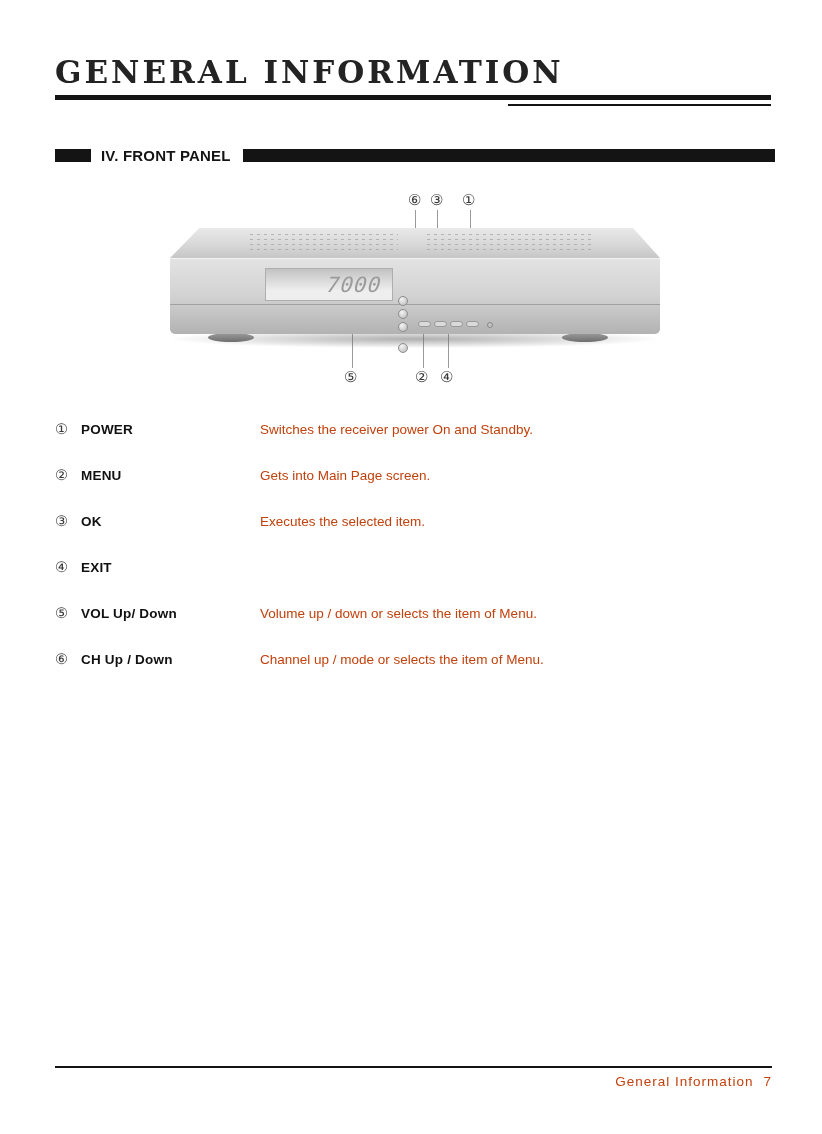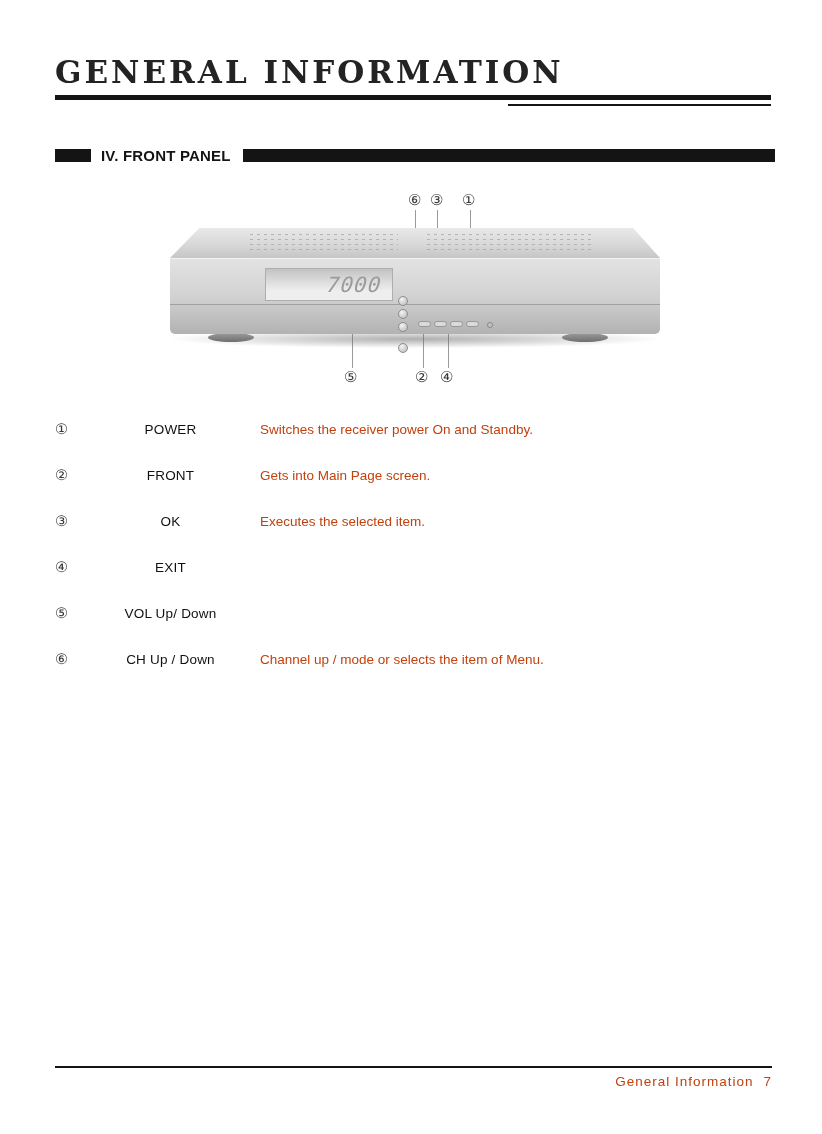--- a/index.html
+++ b/index.html
@@ -93,21 +93,21 @@
   .foot {
     position:absolute; top:105px; width:46px; height:9px; border-radius:50%;
     background:linear-gradient(180deg,#9c9c9c,#6e6e6e);
   }
   .foot.left { left:38px; } .foot.right { left:392px; }
 
   
   .items { position:absolute; left:55px; top:420px; width:716px; }
   .item-row { display:flex; align-items:baseline; margin-bottom:27px; font-size:13.5px; line-height:18px; }
   .item-num { width:26px; font-size:14.5px; color:#3a3a3a; flex:0 0 auto; }
-  .item-label { width:179px; font-weight:normal; flex:0 0 auto; letter-spacing:0.2px;text-align:center; }
+  .item-label { width:179px; font-weight:bold; flex:0 0 auto; letter-spacing:0.2px; }
   .item-desc { flex:1; color:#c2410c; }
 
   
   .footer-rule { position:absolute; left:55px; top:1066px; width:717px; height:2px; background:#141414; }
   .footer-text { position:absolute; right:50px; top:1074px; font-size:13.5px; letter-spacing:1px; color:#c2410c; }
   .footer-text .pagenum { margin-left:10px; }
 </style>
 </head>
 <body>
 
@@ -176,38 +176,39 @@
   <div class="items">
 
     <div class="item-row">
       <span class="item-num">①</span>
       <span class="item-label">POWER</span>
       <span class="item-desc">Switches the receiver power On and Standby.</span>
     </div>
 
     <div class="item-row">
       <span class="item-num">②</span>
-      <span class="item-label">FRONT</span>
+      <span class="item-label">MENU</span>
       <span class="item-desc">Gets into Main Page screen.</span>
     </div>
 
     <div class="item-row">
       <span class="item-num">③</span>
       <span class="item-label">OK</span>
       <span class="item-desc">Executes the selected item.</span>
     </div>
 
     <div class="item-row">
       <span class="item-num">④</span>
       <span class="item-label">EXIT</span>
     </div>
 
     <div class="item-row">
       <span class="item-num">⑤</span>
       <span class="item-label">VOL Up/ Down</span>
+      <span class="item-desc">Volume up / down or selects the item of Menu.</span>
     </div>
 
     <div class="item-row">
       <span class="item-num">⑥</span>
       <span class="item-label">CH Up / Down</span>
       <span class="item-desc">Channel up / mode or selects the item of Menu.</span>
     </div>
 
   </div>
 

